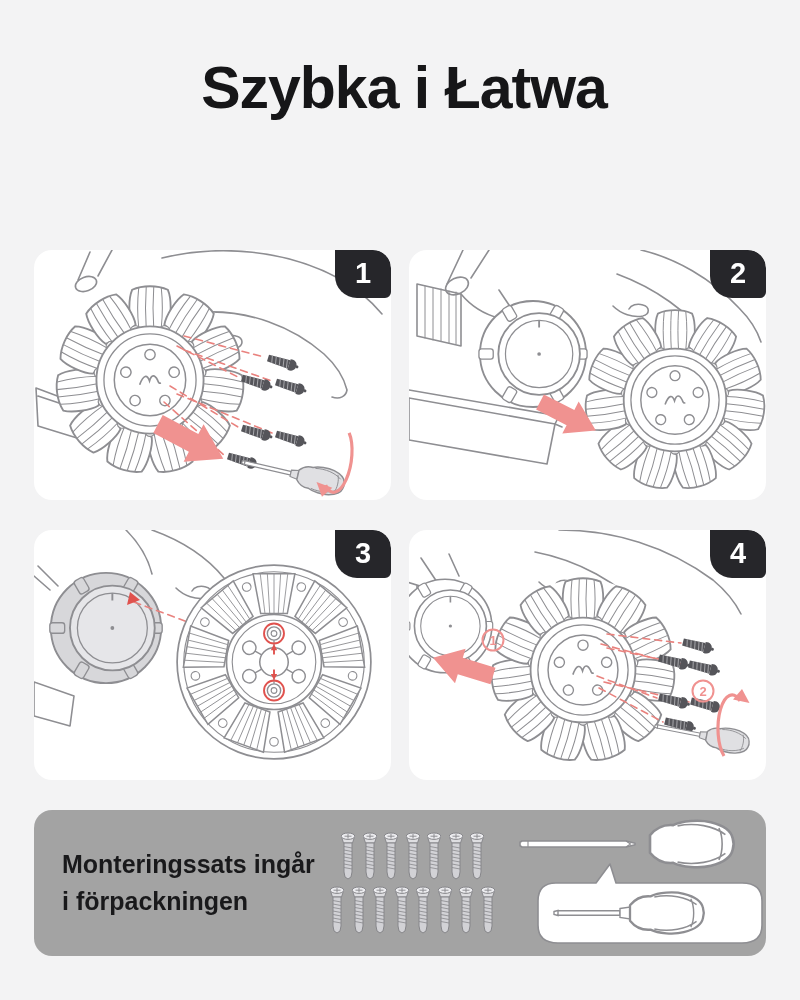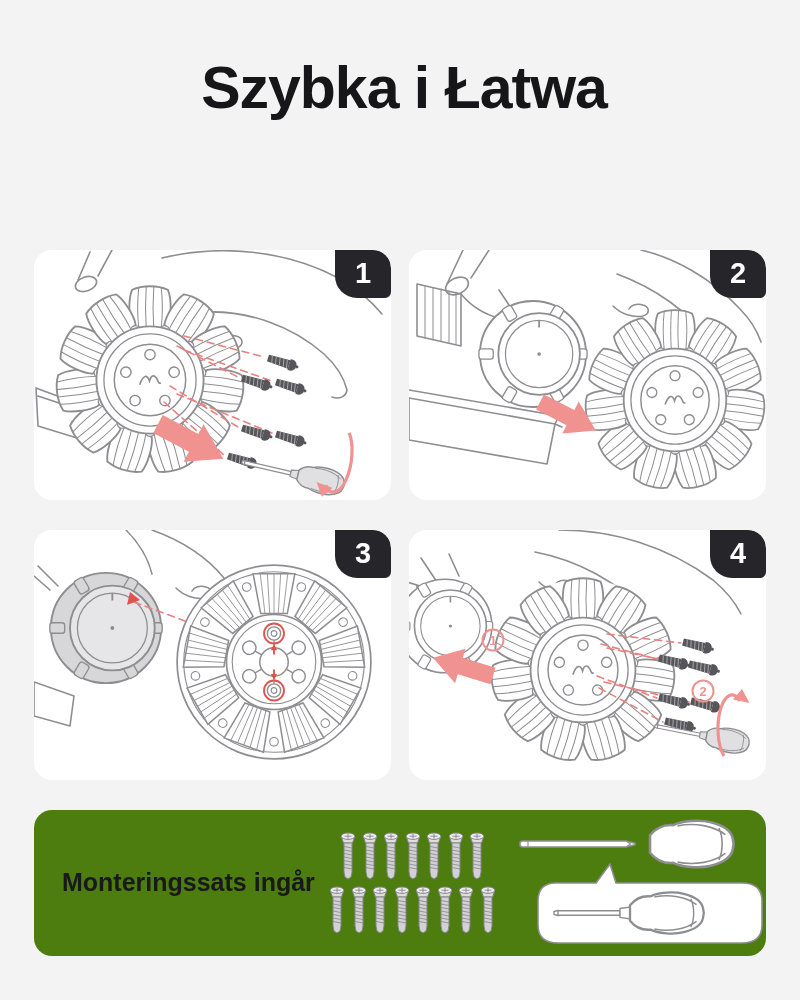--- a/index.html
+++ b/index.html
@@ -26,21 +26,21 @@
   }
   .panel svg.illu{position:absolute;left:0;top:0;}
   .badge{
     position:absolute;top:0;right:0;width:56px;height:48px;
     background:#26262a;border-radius:0 18px 6px 22px;
     display:flex;align-items:center;justify-content:center;
     color:#ffffff;font-size:29px;font-weight:700;padding-bottom:2px;box-sizing:border-box;
   }
   .kit{
     position:absolute;left:34px;top:810px;width:732px;height:146px;
-    background:#4d7c0f;border-radius:18px;
+    background:#a3a3a3;border-radius:18px;
     display:flex;align-items:center;box-sizing:border-box;padding:0 24px 0 28px;
   }
   .kit-text{
     width:262px;flex:none;color:#19191b;font-size:25px;font-weight:700;line-height:1.5;
   }
   .kit-screws{flex:none;width:178px;margin-left:6px;}
   .srow{display:flex;gap:7.5px;}
   .srow-top{margin-left:11px;margin-bottom:6px;}
   .screw-svg{display:block;}
   .kit-tools{flex:none;margin-left:8px;}
@@ -342,20 +342,21 @@
       </svg>
       <div class="badge">
         <span>4</span>
       </div>
     </section>
   </div>
 
   <section class="kit">
     <div class="kit-text">
       <div>Monteringssats ingår</div>
+      <div>i förpackningen</div>
     </div>
     <div class="kit-screws">
       <div class="srow srow-top">
         <svg class="screw-svg" width="14" height="48" viewBox="0 0 14 48">
             <use href="#screwV"></use>
           </svg>
       <svg class="screw-svg" width="14" height="48" viewBox="0 0 14 48">
             <use href="#screwV"></use>
           </svg>
           <svg class="screw-svg" width="14" height="48" viewBox="0 0 14 48">

